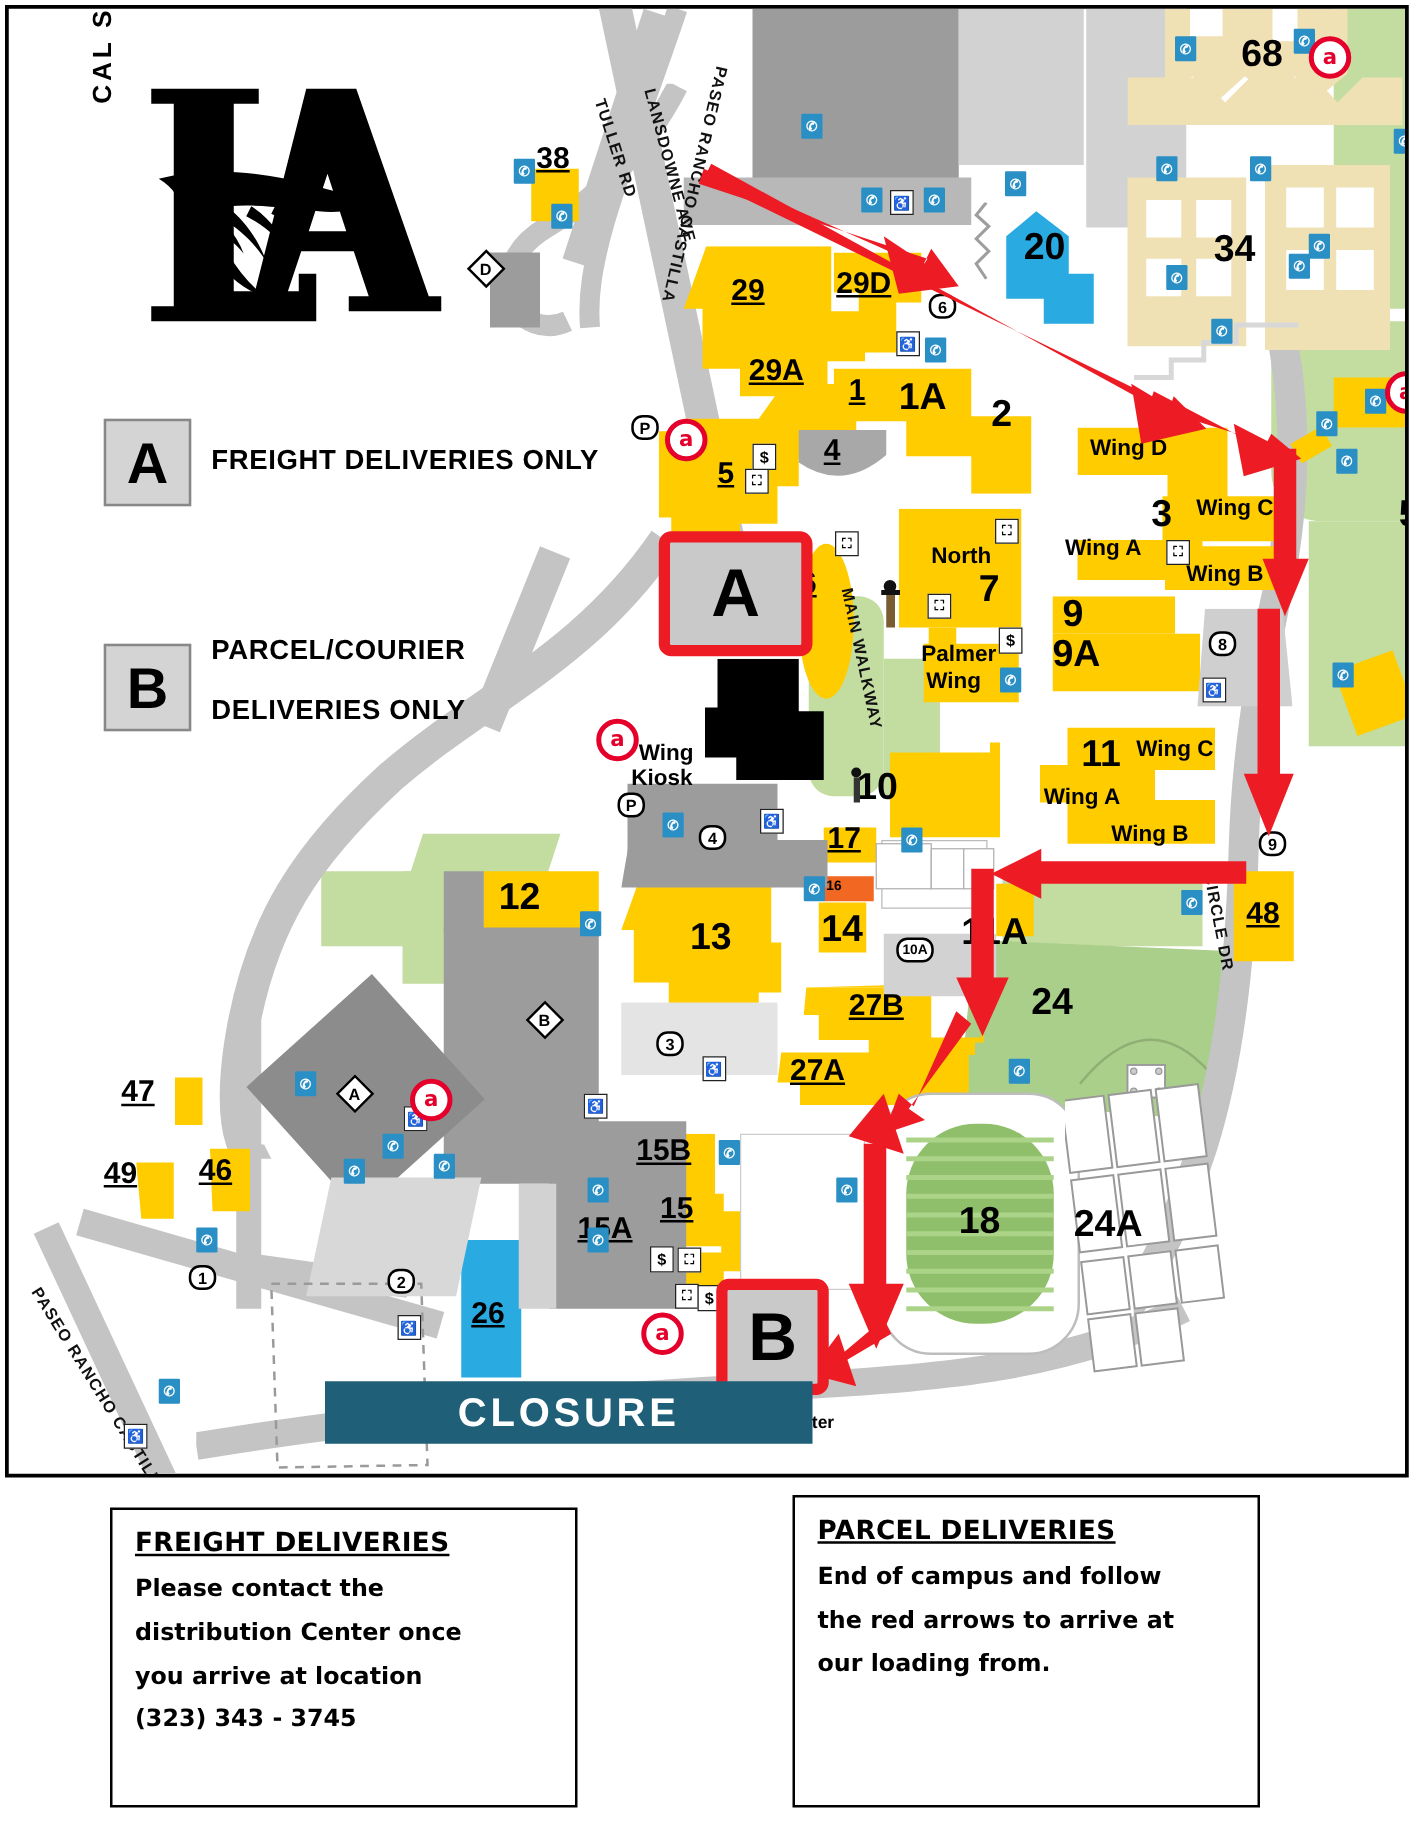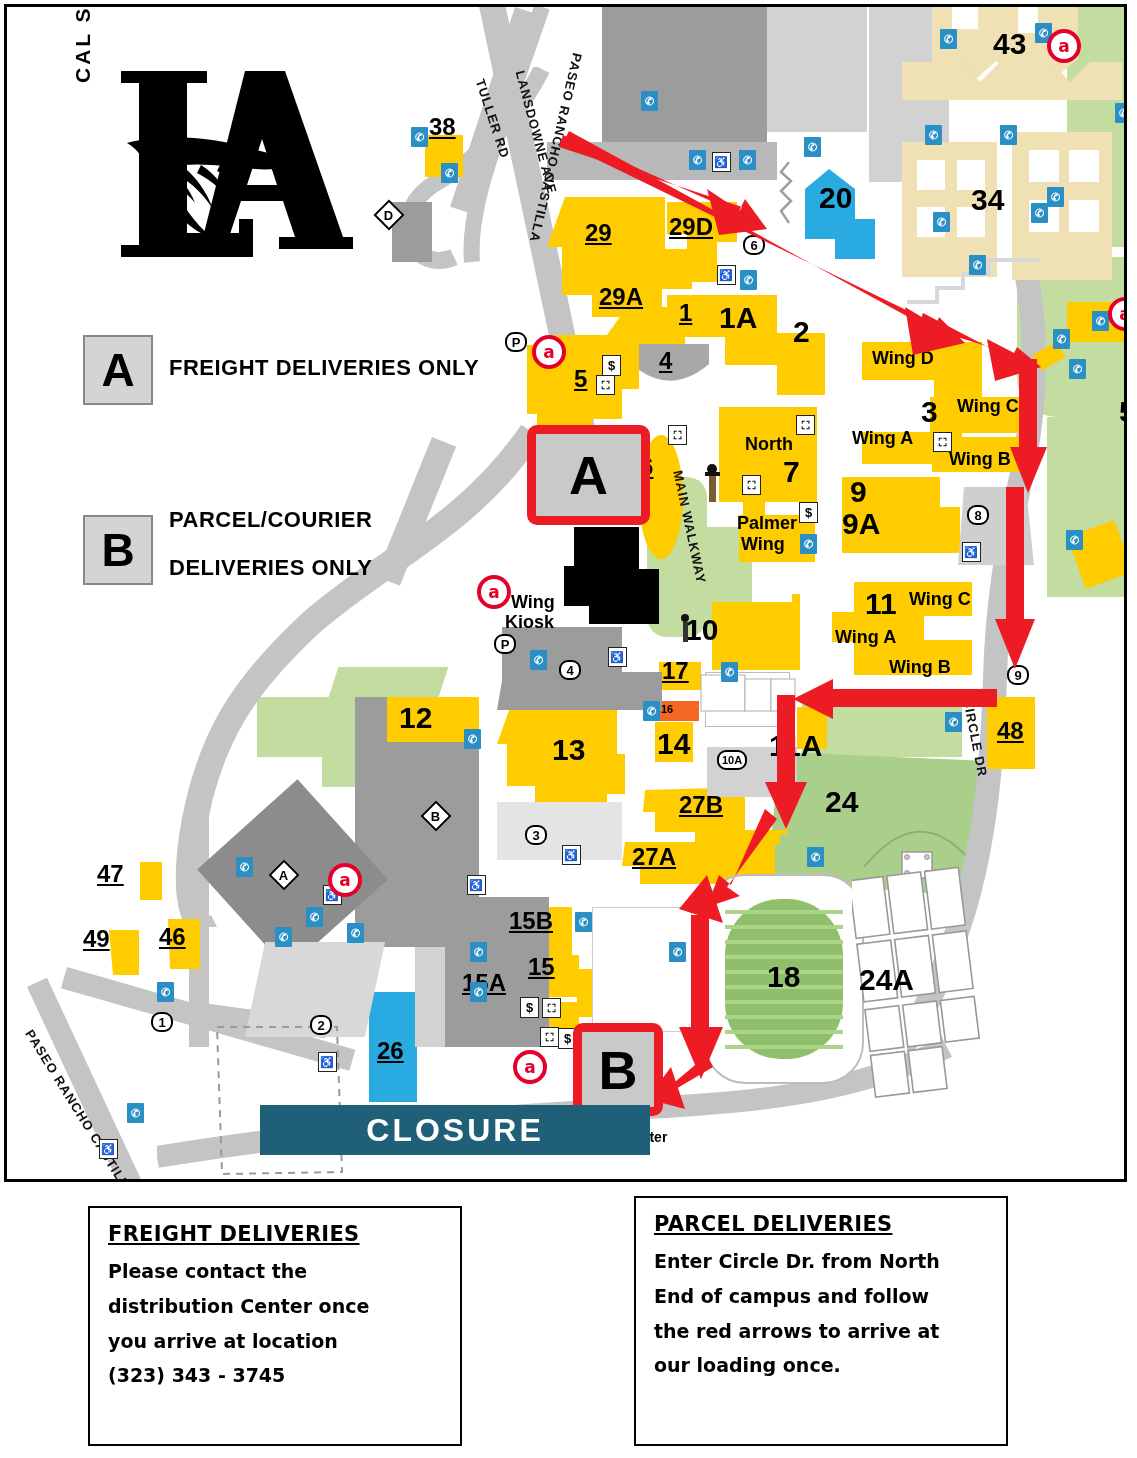--- a/index.html
+++ b/index.html
@@ -328,21 +328,21 @@
       <div class="street" style="left:578px;top:48px;transform:rotate(103deg);">PASEO RANCHO CASTILLA</div>
       <div class="street" style="left:28px;top:1020px;transform:rotate(58deg);">PASEO RANCHO CASTILLA</div>
       <div class="street" style="left:968px;top:690px;transform:rotate(79deg);">CIRCLE DR</div>
       <div class="street" style="left:678px;top:462px;transform:rotate(78deg);">MAIN WALKWAY</div>
 
       <div class="lbl mid" style="left:422px;top:108px;">38</div>
       <div class="lbl mid" style="left:578px;top:214px;">29</div>
       <div class="lbl mid" style="left:592px;top:278px;">29A</div>
       <div class="lbl mid" style="left:662px;top:208px;">29D</div>
       <div class="lbl big" style="left:812px;top:176px;">20</div>
-      <div class="lbl big" style="left:986px;top:22px;">43</div>
+      <div class="lbl big" style="left:986px;top:22px;">68</div>
       <div class="lbl big" style="left:964px;top:178px;">34</div>
       <div class="lbl mid" style="left:672px;top:294px;">1</div>
       <div class="lbl big" style="left:712px;top:296px;">1A</div>
       <div class="lbl big" style="left:786px;top:310px;">2</div>
       <div class="lbl mid" style="left:652px;top:342px;">4</div>
       <div class="lbl mid" style="left:567px;top:360px;">5</div>
       <div class="lbl big" style="left:1112px;top:390px;">5</div>
       <div class="lbl mid" style="left:633px;top:448px;">6</div>
       <div class="lbl big" style="left:776px;top:450px;">7</div>
       <div class="lbl big" style="left:914px;top:390px;">3</div>
@@ -576,19 +576,18 @@
   <div class="note" style="left:88px;top:1206px;width:374px;height:240px;">
     <h3>FREIGHT DELIVERIES</h3>
     <p>Please contact the</p>
     <p>distribution Center once</p>
     <p>you arrive at location</p>
     <p>(323) 343 - 3745</p>
   </div>
 
   <div class="note" style="left:634px;top:1196px;width:374px;height:250px;">
     <h3>PARCEL DELIVERIES</h3>
-    <p>Enter Circle Dr. from North</p>
     <p>End of campus and follow</p>
     <p>the red arrows to arrive at</p>
-    <p>our loading once.</p>
+    <p>our loading from.</p>
   </div>
 
 </div>
 
 </body></html>

